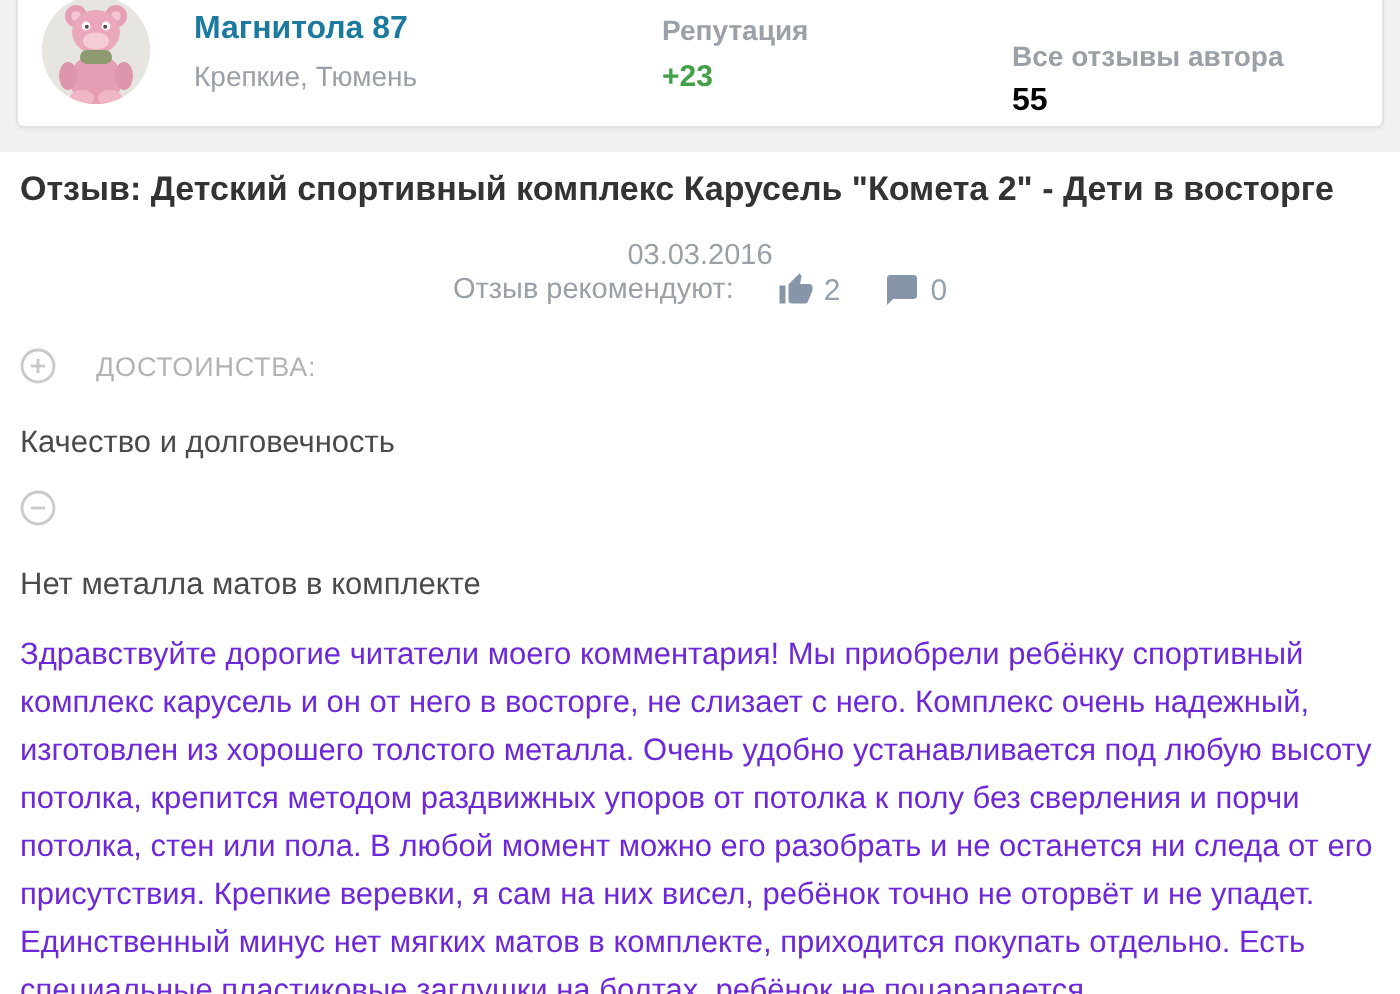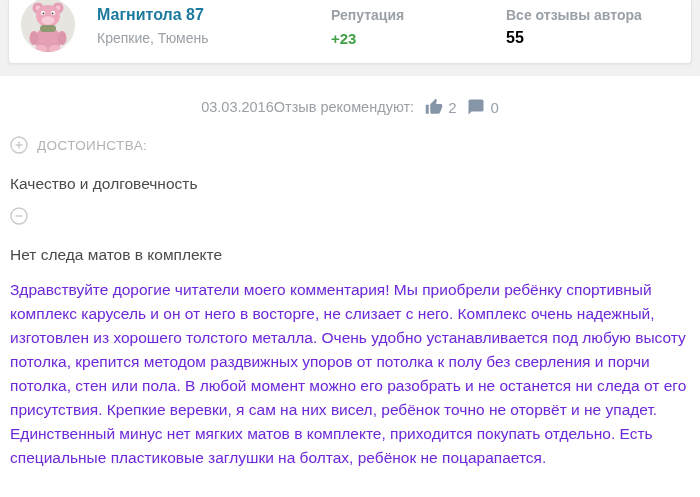--- a/index.html
+++ b/index.html
@@ -38,49 +38,49 @@
     text-decoration: none;
     cursor: pointer;
   }
   .user-location {
     position: absolute; left: 88px; top: 30px;
     font-size: 14px; color: #9aa0a6;
   }
   .stat-label { font-size: 14px; color: #9aa0a6; font-weight: bold; }
   .rep-block { position: absolute; left: 322px; top: 7px; }
   .rep-value { margin-top: 7px; font-size: 15px; font-weight: 700; color: #43a047; }
-  .reviews-block { position: absolute; left: 497px; top: 7px; }
+  .reviews-block { position: absolute; left: 497px; top: 20px; }
   .reviews-count { margin-top: 6px; font-size: 16px; font-weight: 700; color: #000000; cursor: pointer; }
 
   
   .content {
     margin-top: 12px;
     background: #ffffff;
     padding: 8px 10px 20px 10px;
     min-height: 421px;
   }
   .review-title {
     margin: 0; max-width: 662px;
     font-size: 17px; font-weight: 700;
     line-height: 22px; color: #333333;
   }
   .meta-row {
     margin-top: 14px;
     display: flex; justify-content: center; align-items: center;
-    font-size: 14.5px; color: #9aa0a6;
+    font-size: 14.5px; color: #9aa0a6; flex-direction: column;
   }
-  .recommend-group { display: flex; align-items: center; gap: 3px; }
+  .recommend-group { display: flex; align-items: center; gap: 14px; }
   .vote { display: flex; align-items: center; gap: 5px; margin-left: 8px; cursor: pointer; }
   .vote .count { font-size: 15px; color: #98a1ab; }
   .icon-svg { display: block; }
 
   .section { margin-top: 20px; }
   .section + .section { margin-top: 14px; }
   .section-label-row {
-    display: flex; align-items: center; gap: 9px;
+    display: flex; align-items: center; gap: 20px;
     font-size: 13.5px; letter-spacing: 0.4px; color: #b3b3b3;
   }
   .section-value {
     margin-top: 21px;
     font-size: 15.5px; color: #4a4a4a;
   }
   .review-body {
     margin: 14px 0 0 0;
     max-width: 688px;
     font-size: 15.5px; line-height: 24px; color: #6d28d9;
@@ -119,20 +119,21 @@
     <div class="rep-value">+23</div>
   </div>
 
   <div class="reviews-block">
     <div class="stat-label">Все отзывы автора</div>
     <div class="reviews-count">55</div>
   </div>
 </div>
 
 <div class="content">
+  <h1 class="review-title">Отзыв: Детский спортивный комплекс Карусель "Комета 2" - Дети в восторге</h1>
 
   <div class="meta-row">
     <span class="review-date">03.03.2016</span>
     <span class="recommend-group">
       <span>Отзыв рекомендуют:</span>
       <span class="vote">
         <svg class="icon-svg" width="18" height="18" viewBox="0 0 24 24">
           <path fill="#8795a9" d="M1 21h4V9H1v12zm22-11c0-1.1-.9-2-2-2h-6.31l.95-4.57.03-.32c0-.41-.17-.79-.44-1.06L14.17 1 7.59 7.59C7.22 7.95 7 8.45 7 9v10c0 1.1.9 2 2 2h9c.83 0 1.54-.5 1.84-1.22l3.02-7.05c.09-.23.14-.47.14-.73v-2z"></path>
         </svg>
         <span class="count">2</span>
@@ -158,17 +159,17 @@
     <div class="section-value">Качество и долговечность</div>
   </div>
 
   <div class="section">
     <div class="section-label-row">
       <svg class="icon-svg" width="18" height="18" viewBox="0 0 18 18">
         <circle cx="9" cy="9" r="8" fill="none" stroke="#c9c9c9" stroke-width="1.4"></circle>
         <line x1="5.5" y1="9" x2="12.5" y2="9" stroke="#c9c9c9" stroke-width="1.4"></line>
       </svg>
     </div>
-    <div class="section-value">Нет следа матов в комплекте</div>
+    <div class="section-value">Нет металла матов в комплекте</div>
   </div>
 
   <p class="review-body">Здравствуйте дорогие читатели моего комментария! Мы приобрели ребёнку спортивный комплекс карусель и он от него в восторге, не слизает с него. Комплекс очень надежный, изготовлен из хорошего толстого металла. Очень удобно устанавливается под любую высоту потолка, крепится методом раздвижных упоров от потолка к полу без сверления и порчи потолка, стен или пола. В любой момент можно его разобрать и не останется ни следа от его присутствия. Крепкие веревки, я сам на них висел, ребёнок точно не оторвёт и не упадет. Единственный минус нет мягких матов в комплекте, приходится покупать отдельно. Есть специальные пластиковые заглушки на болтах, ребёнок не поцарапается.</p>
 </div>
 
 </body></html>

